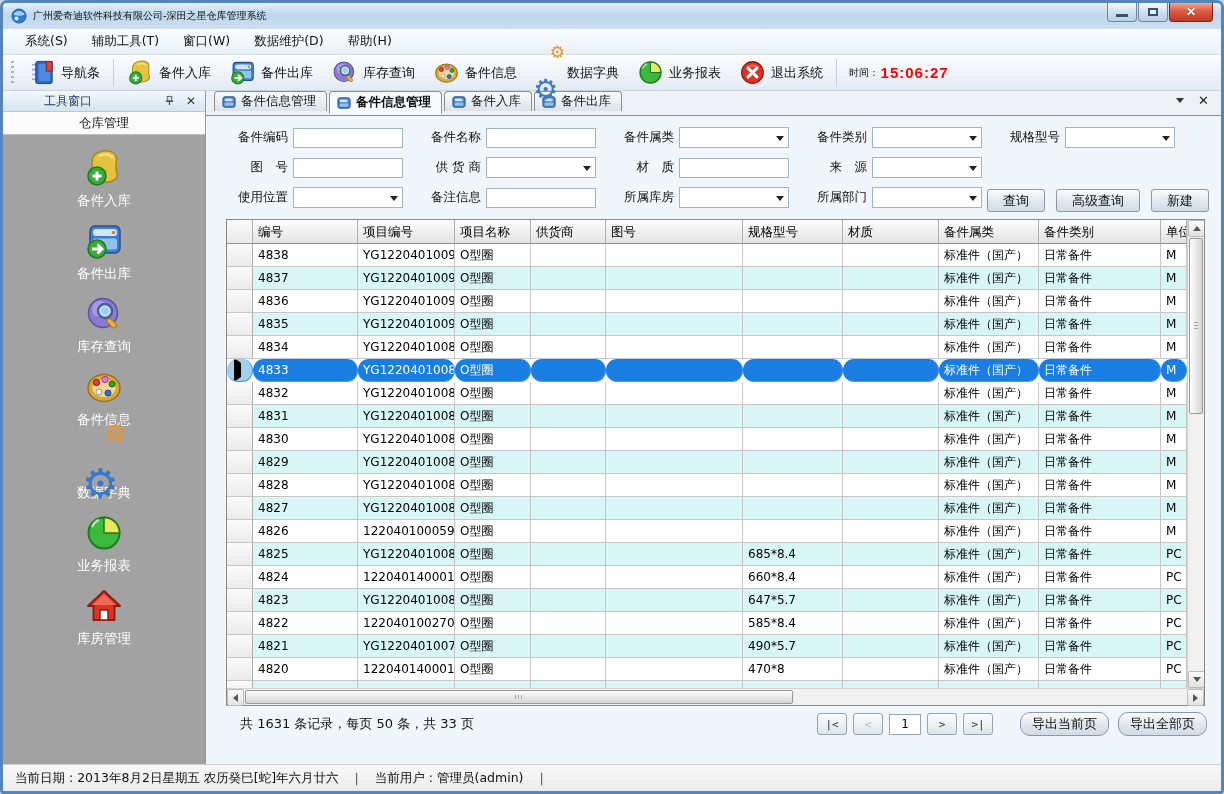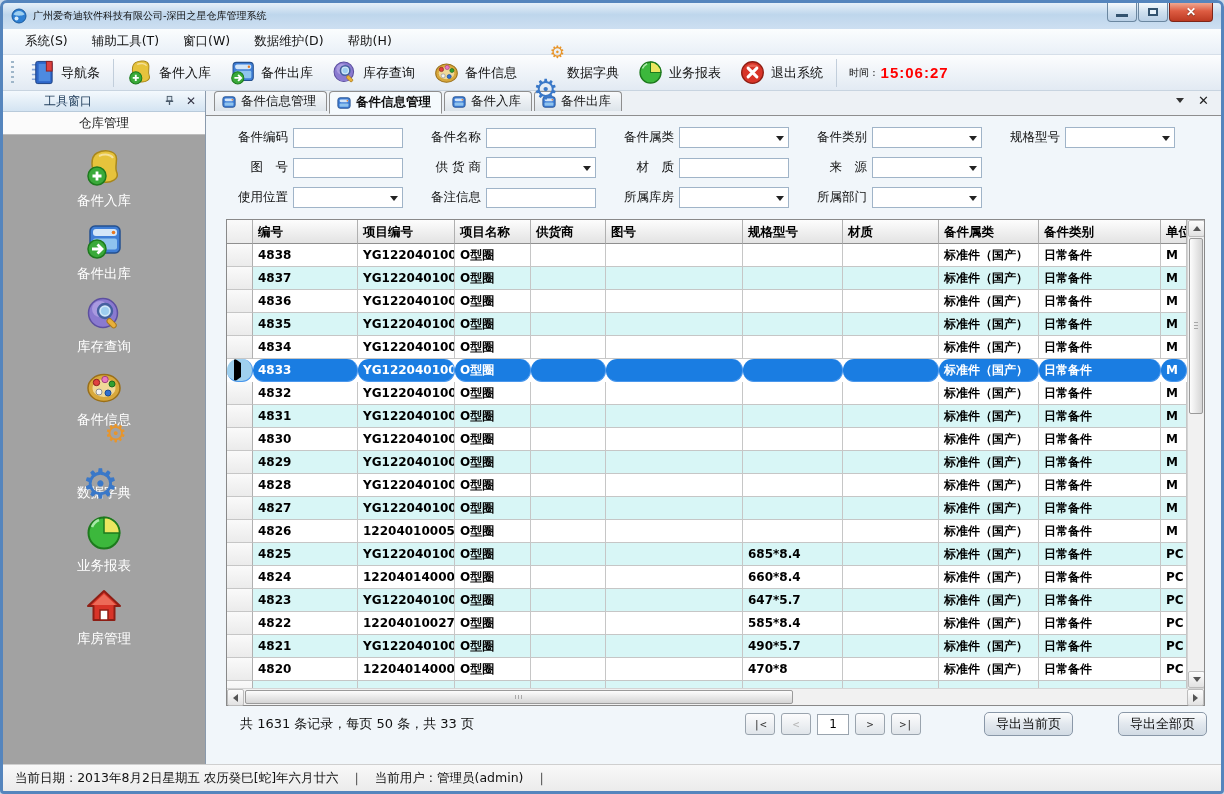--- a/index.html
+++ b/index.html
@@ -59,21 +59,21 @@
   .f-input{width:110px;height:20px;border:1px solid #a0b4c8;background:#fff;font-family:inherit;font-size:12px;padding:0 3px;}
   .f-select{width:110px;height:21px;border:1px solid #a0b4c8;background:#fff;position:relative;}
   .f-select .arr{position:absolute;right:4px;top:8px;width:0;height:0;border:4px solid transparent;border-top:5px solid #222;border-bottom:none;}
   .form-buttons{position:absolute;right:0;bottom:7px;display:flex;gap:11px;}
   .btn{height:23px;padding:0 15px;font-size:13px;color:#111;border:1px solid #8a98a8;border-radius:3px;
     background:linear-gradient(#fbfcfd,#e2e8ee 50%,#d2dbe4);font-family:inherit;}
   
   .grid-wrap{width:979px;border:1px solid #898989;background:#fff;display:flex;flex-direction:column;flex:0 0 auto;}
   .grid-viewport{display:flex;height:468px;overflow:hidden;}
   .grid-body{flex:1;overflow:hidden;min-width:0;}
-  .t-row{display:flex;height:23px;flex:0 0 auto;font-weight:bold;}
+  .t-row{display:flex;height:23px;flex:0 0 auto;}
   .t-row.head{height:24px;}
   .cell{border-right:1px solid #c6c6c6;border-bottom:1px solid #c6c6c6;font-size:12px;line-height:22px;padding:0 2px 0 5px;
     white-space:nowrap;overflow:hidden;color:#000;flex:0 0 auto;}
   .hcell{background:linear-gradient(#fdfdfd,#e3e3e3);border-right:1px solid #b0b0b0;border-bottom:1px solid #8f8f8f;font-size:12.5px;line-height:23px;}
   .selector{background:linear-gradient(#fafafa,#ebebeb);border-right:1px solid #b0b0b0;padding:0;}
   .c0{width:26px;}.c1{width:105px;}.c2{width:97px;}.c3{width:76px;}.c4{width:75px;}.c5{width:137px;}
   .c6{width:100px;}.c7{width:96px;}.c8{width:100px;}.c9{width:122px;}.c10{flex:1 1 auto;min-width:10px;}
   .t-row.alt .cell{background:#d8f6f6;}
   .t-row.alt .selector{background:linear-gradient(#fafafa,#ebebeb);}
   .t-row.sel .cell{background:#1a7de2;color:#fff;border-right-color:#4a97ec;border-bottom-color:#4a97ec;border-radius:11px;}
@@ -97,22 +97,22 @@
     background:repeating-linear-gradient(90deg,#a8a8a8 0 1px,transparent 1px 3px);}
   .h-fill{flex:1;}
   
   .pager{height:36px;display:flex;align-items:center;font-size:13px;flex:0 0 auto;color:#111;}
   .pager-summary{margin-left:14px;}
   .pager-nav{margin-left:auto;display:flex;gap:6px;align-items:center;}
   .nav-btn{width:30px;height:22px;border:1px solid #9aa4ae;border-radius:3px;background:linear-gradient(#fcfcfd,#e0e5ea);
     font-family:"DejaVu Sans Mono","Liberation Mono",monospace;font-size:11px;color:#333;padding:0;}
   .nav-btn.disabled{color:#b4b4b4;}
   .page-box{width:32px;height:21px;border:1px solid #9aa4ae;background:#fff;text-align:center;font-size:12px;font-family:inherit;padding:0;}
-  .export-btn{height:24px;padding:0 11px;font-size:13px;border:1px solid #8a98a8;border-radius:5px;
-    background:linear-gradient(#fbfcfd,#e2e8ee 50%,#d2dbe4);font-family:Liberation Mono, monospace;color:#111;margin-left:36px;}
+  .export-btn{height:24px;padding:0 11px;font-size:13px;border:1px solid #8a98a8;border-radius:10px;
+    background:linear-gradient(#fbfcfd,#e2e8ee 50%,#d2dbe4);font-family:Liberation Mono, monospace;color:#111;}
   .export-group{display:flex;gap:9px;margin-left:27px;margin-right:2px;}
   
   .statusbar{height:27px;background:linear-gradient(#f8f8f8,#ebebeb);border-top:1px solid #cfcfcf;display:flex;align-items:center;
     padding:0 12px;font-size:12.5px;gap:12px;flex:0 0 auto;color:#111;}
 </style>
 </head>
 <body>
 
 <div class="window">
 
@@ -470,20 +470,25 @@
                   <span class="arr"></span>
                 </div>
               </div>
               <div class="pair">
                 <label class="flabel">所属部门</label>
                 <div class="f-select">
                   <span class="arr"></span>
                 </div>
               </div>
             </div>
+            <div class="form-buttons" id="formButtons">
+              <button class="btn">查询</button>
+              <button class="btn">高级查询</button>
+              <button class="btn">新建</button>
+            </div>
         </div>
 
         <div class="grid-wrap">
           <div class="grid-viewport">
             <div class="grid-body" id="gridBody">
                 <div class="t-row head">
                   <div class="cell hcell c0 selector"></div>
                   <div class="cell hcell c1">编号</div>
                   <div class="cell hcell c2">项目编号</div>
                   <div class="cell hcell c3">项目名称</div>

